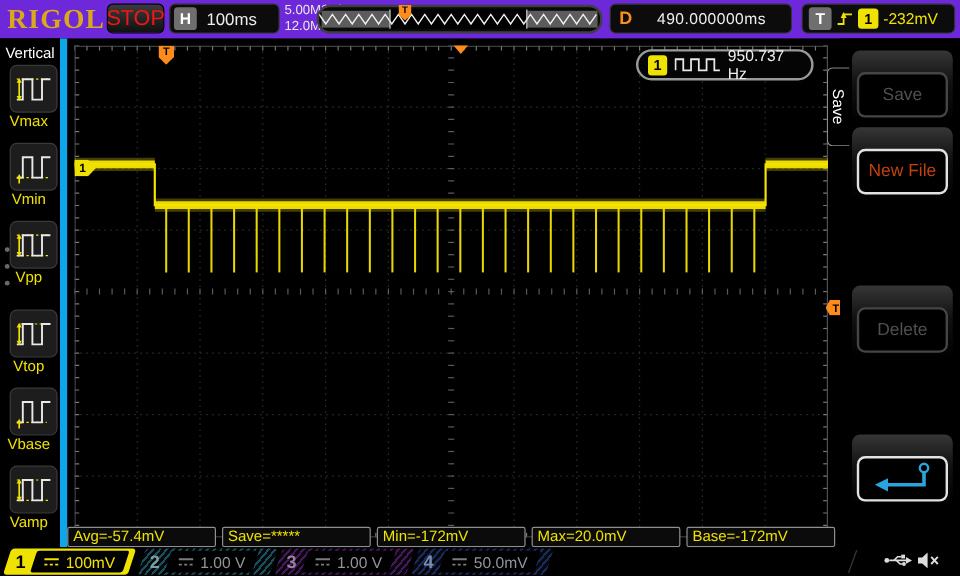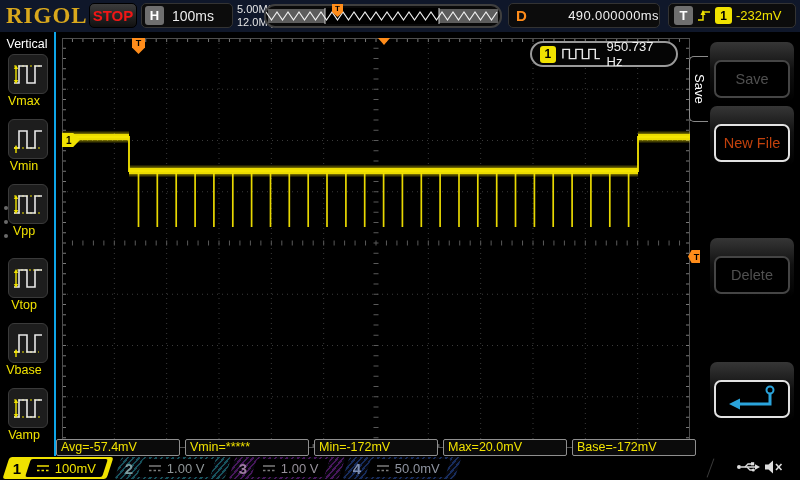--- a/index.html
+++ b/index.html
@@ -1,48 +1,48 @@
 <!DOCTYPE html>
 <html><head>
 <meta charset="utf-8">
 <style>
   html,body{margin:0;padding:0;width:800px;height:480px;background:#000;overflow:hidden}
   *{box-sizing:border-box;font-family:"Liberation Sans",sans-serif}
   body{position:relative}
 
   
-  .topbar{position:absolute;left:0;top:0;width:800px;height:32px;background:#0f172a}
+  .topbar{position:absolute;left:0;top:0;width:800px;height:32px;background:#6d28d9}
   .brand{position:absolute;left:6px;top:3px;font:bold 23px "Liberation Serif",serif;color:#d9a81c;letter-spacing:1px}
   .stop-btn{position:absolute;left:89px;top:3px;width:48px;height:25px;border-radius:5px;
     background:linear-gradient(#3c3c3c,#101010);border:1px solid #000;color:#f21616;
-    font-weight:bold;font-size:15px;display:flex;align-items:center;justify-content:center}
+    font-weight:normal;font-size:18px;display:flex;align-items:center;justify-content:center}
   .hbox{position:absolute;left:141px;top:3px;width:92px;height:25px;border-radius:5px;
     background:#0c0c0c;border:1px solid #333;display:flex;align-items:center;gap:8px;padding:0 3px}
   .badge-gray{width:19px;height:19px;border-radius:3px;background:#6f6f6f;color:#fff;
     font-weight:bold;font-size:13px;display:flex;align-items:center;justify-content:center}
   .tb-val{color:#ececec;font-size:14px}
   .rate{position:absolute;left:237px;top:3px;color:#e6e6e6;font-size:11px;line-height:13px}
   .preview{position:absolute;left:264px;top:4px;width:238px;height:24px;border-radius:11px;
     background:#0a0a0a;border:2px solid #3f3f3f;overflow:visible}
   .preview svg{position:absolute;left:0;top:0}
   .pv-tmark{position:absolute;left:66px;top:-2px;width:11px;height:13px;background:#ff8c1a;
     clip-path:polygon(0 0,100% 0,100% 62%,50% 100%,0 62%);color:#000;font-weight:bold;font-size:8px;
     display:flex;justify-content:center}
   .dbox{position:absolute;left:508px;top:3px;width:152px;height:25px;border-radius:5px;
     background:#0c0c0c;border:1px solid #333;display:flex;align-items:center}
   .d-label{color:#ff8c1a;font-weight:bold;font-size:15px;margin-left:7px}
-  .d-val{flex:1;text-align:right;color:#f0f0f0;font-size:13px;letter-spacing:.4px}
+  .d-val{flex:1;text-align:center;color:#f0f0f0;font-size:13px;letter-spacing:.4px}
   .tbox{position:absolute;left:668px;top:3px;width:128px;height:25px;border-radius:5px;
     background:#0c0c0c;border:1px solid #333;display:flex;align-items:center;gap:4px;padding:0 5px}
   .badge-yel{width:17px;height:17px;border-radius:3px;background:#f0e200;color:#000;
     font-weight:bold;font-size:12px;display:flex;align-items:center;justify-content:center}
   .t-level{color:#f0e200;font-size:13px}
 
   
-  .sidebar{position:absolute;left:0;top:32px;width:56px;height:424px;background:#000;border-right:2px solid #0ea5e9}
+  .sidebar{position:absolute;left:0;top:32px;width:56px;height:424px;background:#000;border-right:6px solid #0ea5e9}
   .sb-title{color:#fff;font-size:12.5px;text-align:center;padding-top:5px}
   .mbtn{position:absolute;left:8px;width:40px;height:40px;background:#1d1d1d;border:1px solid #3a3a3a;
     border-radius:6px;display:flex;align-items:center;justify-content:center}
   .mlabel{position:absolute;left:0;width:48px;text-align:center;color:#f0e200;font-size:12.5px}
   .dot{position:absolute;left:4px;width:4px;height:4px;border-radius:50%;background:#6a6a6a}
 
   
   .screen{position:absolute;left:62px;top:38px;width:628px;height:410px;background:#000;overflow:visible}
   .ch-marker{position:absolute;left:0;top:95px;width:18px;height:14px;background:#f0e200;
     clip-path:polygon(0 0,62% 0,100% 50%,62% 100%,0 100%);color:#000;font-weight:bold;font-size:10px;
@@ -571,21 +571,21 @@
     <span class="badge-yel">1</span>
     <svg width="42" height="16" viewBox="0 0 42 16">
       <polyline points="1,13 1,3 8,3 8,13 15,13 15,3 22,3 22,13 29,13 29,3 36,3 36,13 41,13" fill="none" stroke="#e8e8e8" stroke-width="1.6"></polyline>
     </svg>
     <span class="freq-val">950.737 Hz</span>
   </div>
 </div>
 
 <div class="meas-row">
   <div class="meas-box">Avg=-57.4mV</div>
-  <div class="meas-box">Vmin=*****</div>
+  <div class="meas-box">Save=*****</div>
   <div class="meas-box">Min=-172mV</div>
   <div class="meas-box">Max=20.0mV</div>
   <div class="meas-box">Base=-172mV</div>
 </div>
 
 <div class="menu">
   <div class="menu-tab">
     <span>Save</span>
   </div>
   <div class="mcont disabled" style="top:10px">

